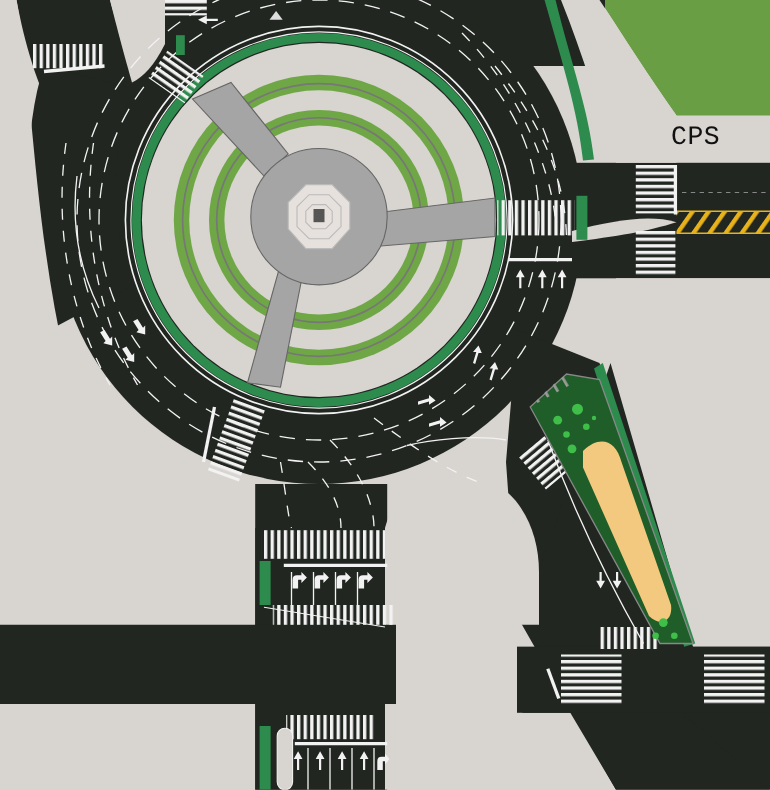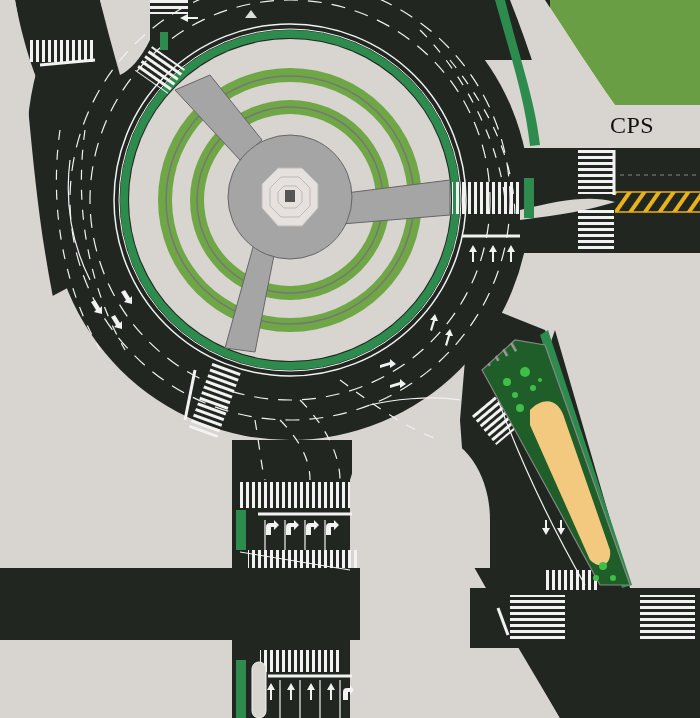--- a/index.html
+++ b/index.html
@@ -1,18 +1,18 @@
 <!DOCTYPE html>
 <html><head>
 <meta charset="utf-8">
 <style>
   html, body { margin: 0; padding: 0; }
   body { width: 700px; height: 718px; overflow: hidden; background: #d8d4d0; font-family: "Liberation Sans", sans-serif; }
   #map { position: absolute; left: 0; top: 0; width: 700px; height: 718px; }
-  .label-cps { position: absolute; left: 610px; top: 112px; font-size: 24px; color: #111; font-family: Liberation Serif, serif; letter-spacing: 0.5px; }
+  .label-cps { position: absolute; left: 610px; top: 112px; font-size: 24px; color: #111; font-family: Liberation Mono, monospace; letter-spacing: 0.5px; }
 </style>
 </head>
 <body>
 
 <svg id="map" viewBox="0 0 700 718" xmlns="http://www.w3.org/2000/svg">
   <defs>
     <pattern id="zebra-v" width="6" height="10" patternUnits="userSpaceOnUse">
       <rect width="3" height="10" fill="#f2f2f2"></rect>
     </pattern>
     <pattern id="zebra-h" width="10" height="6" patternUnits="userSpaceOnUse">

